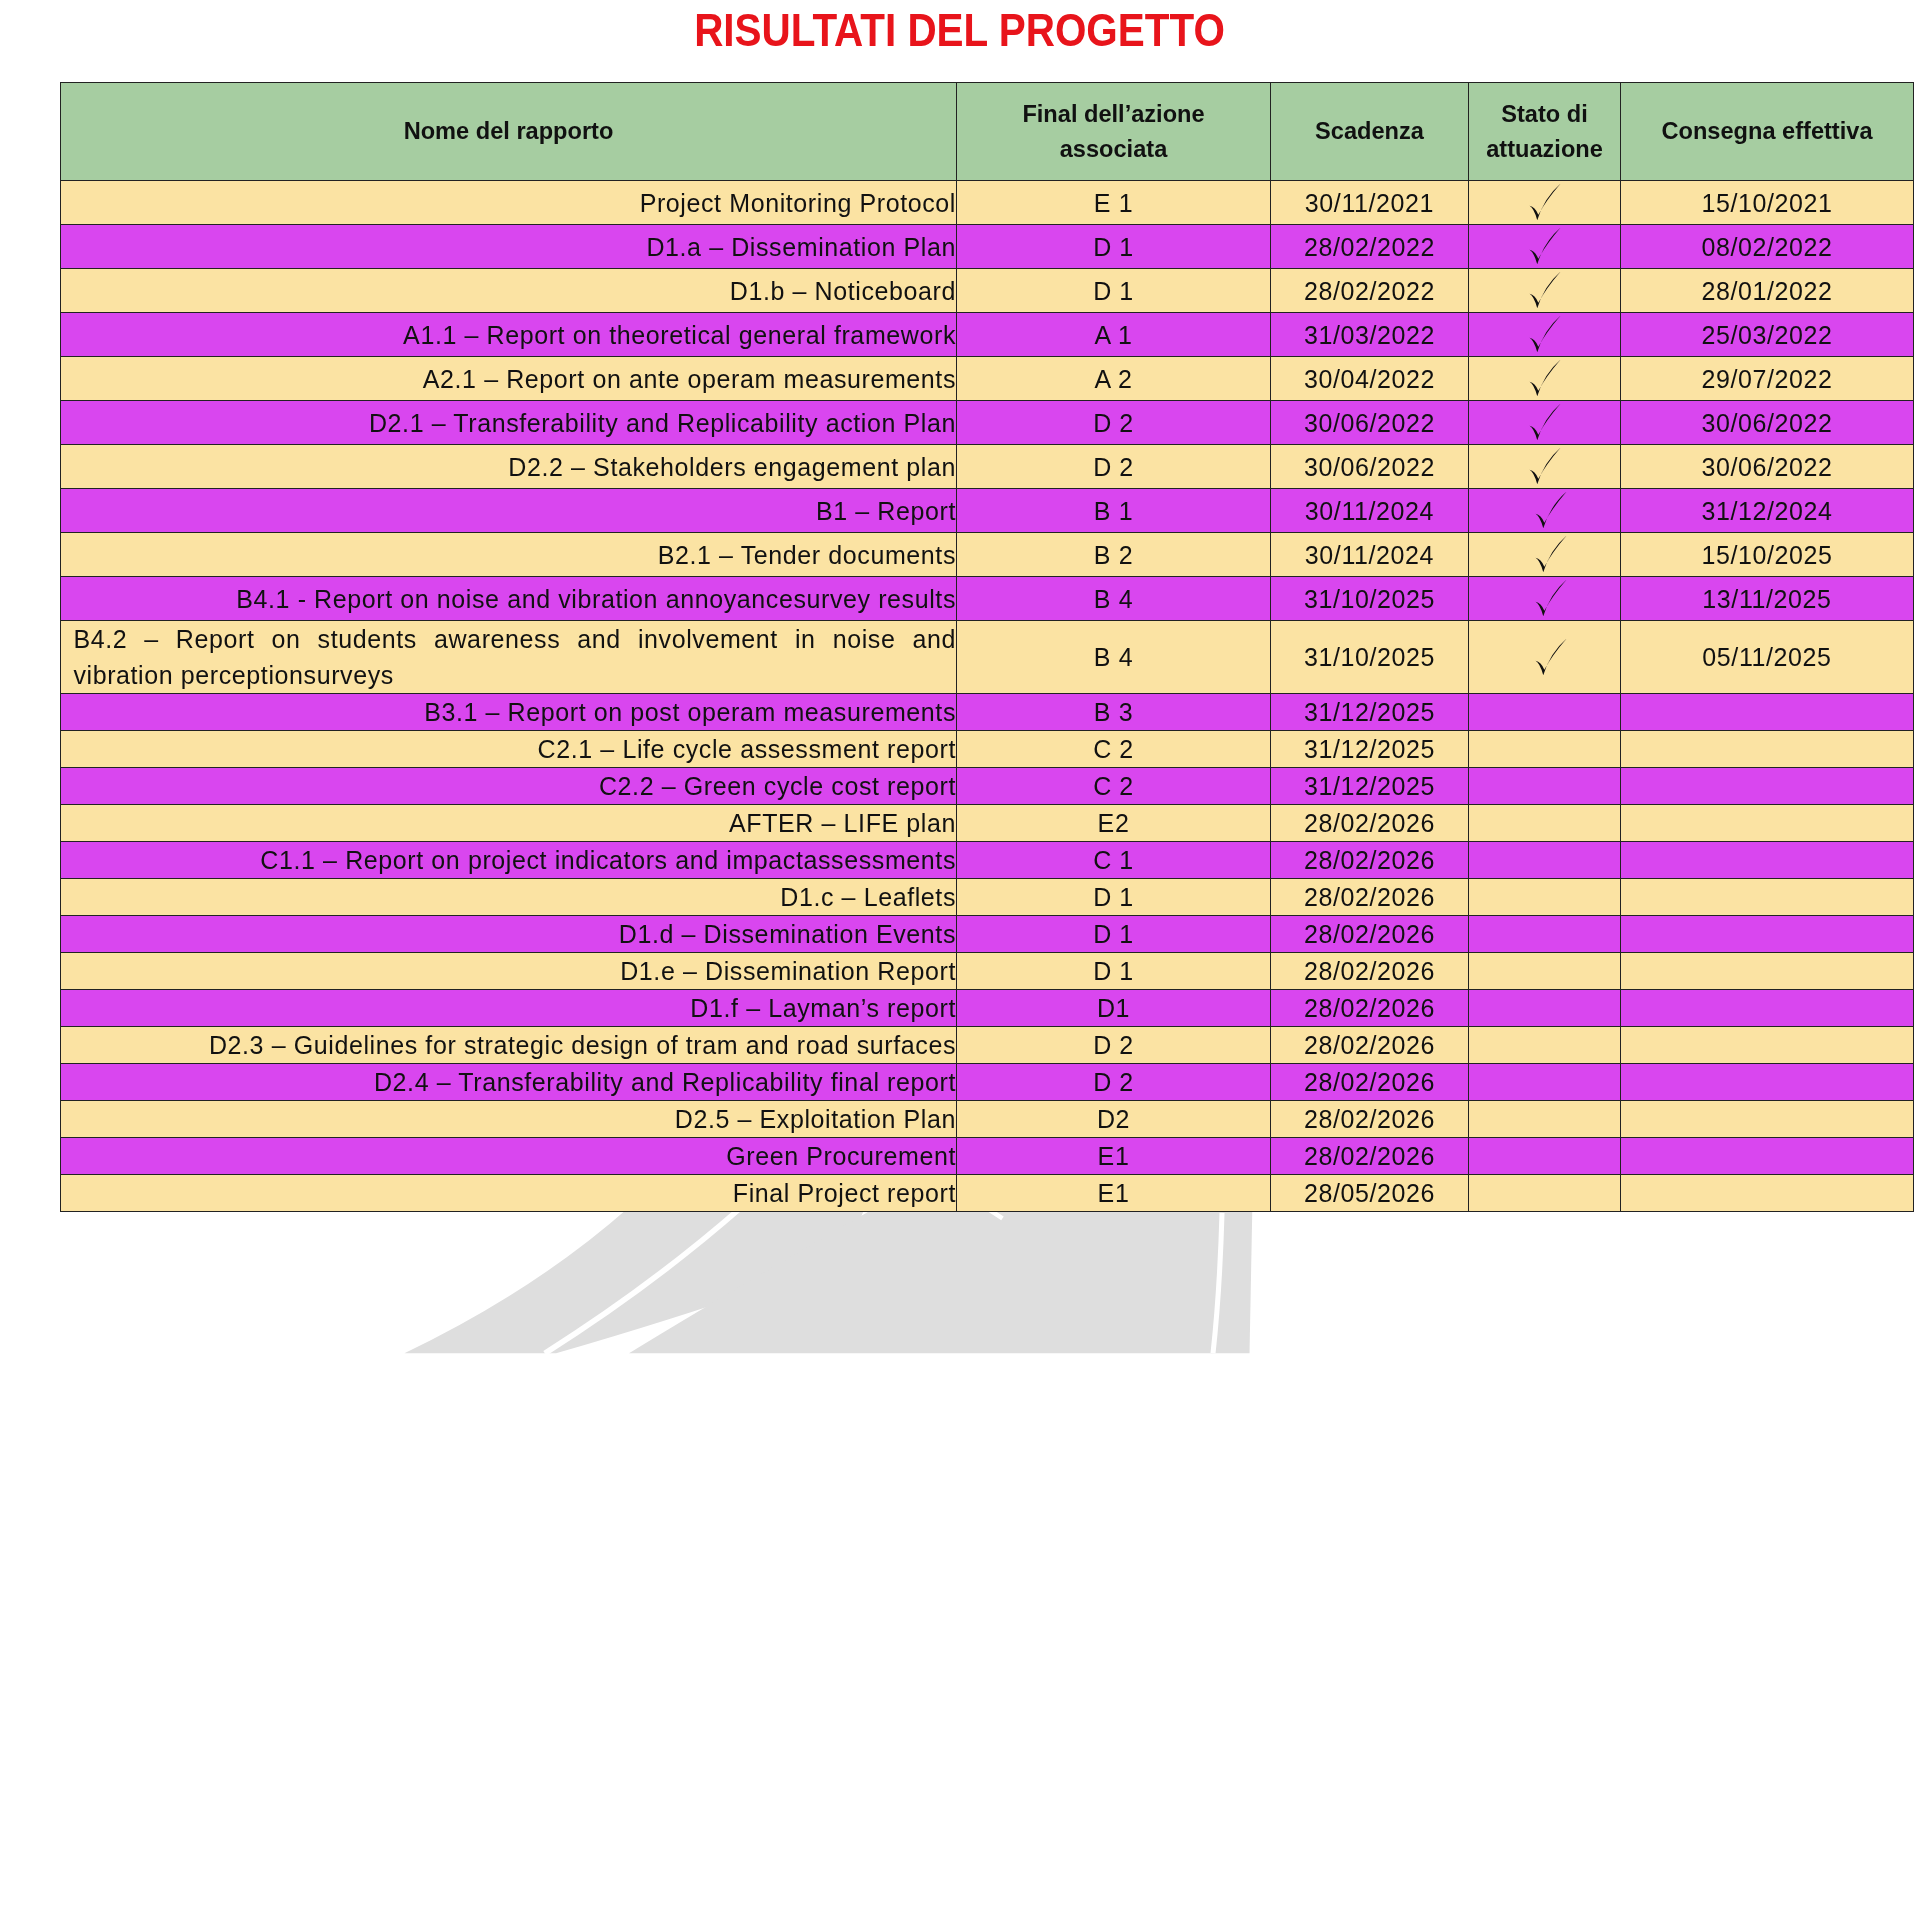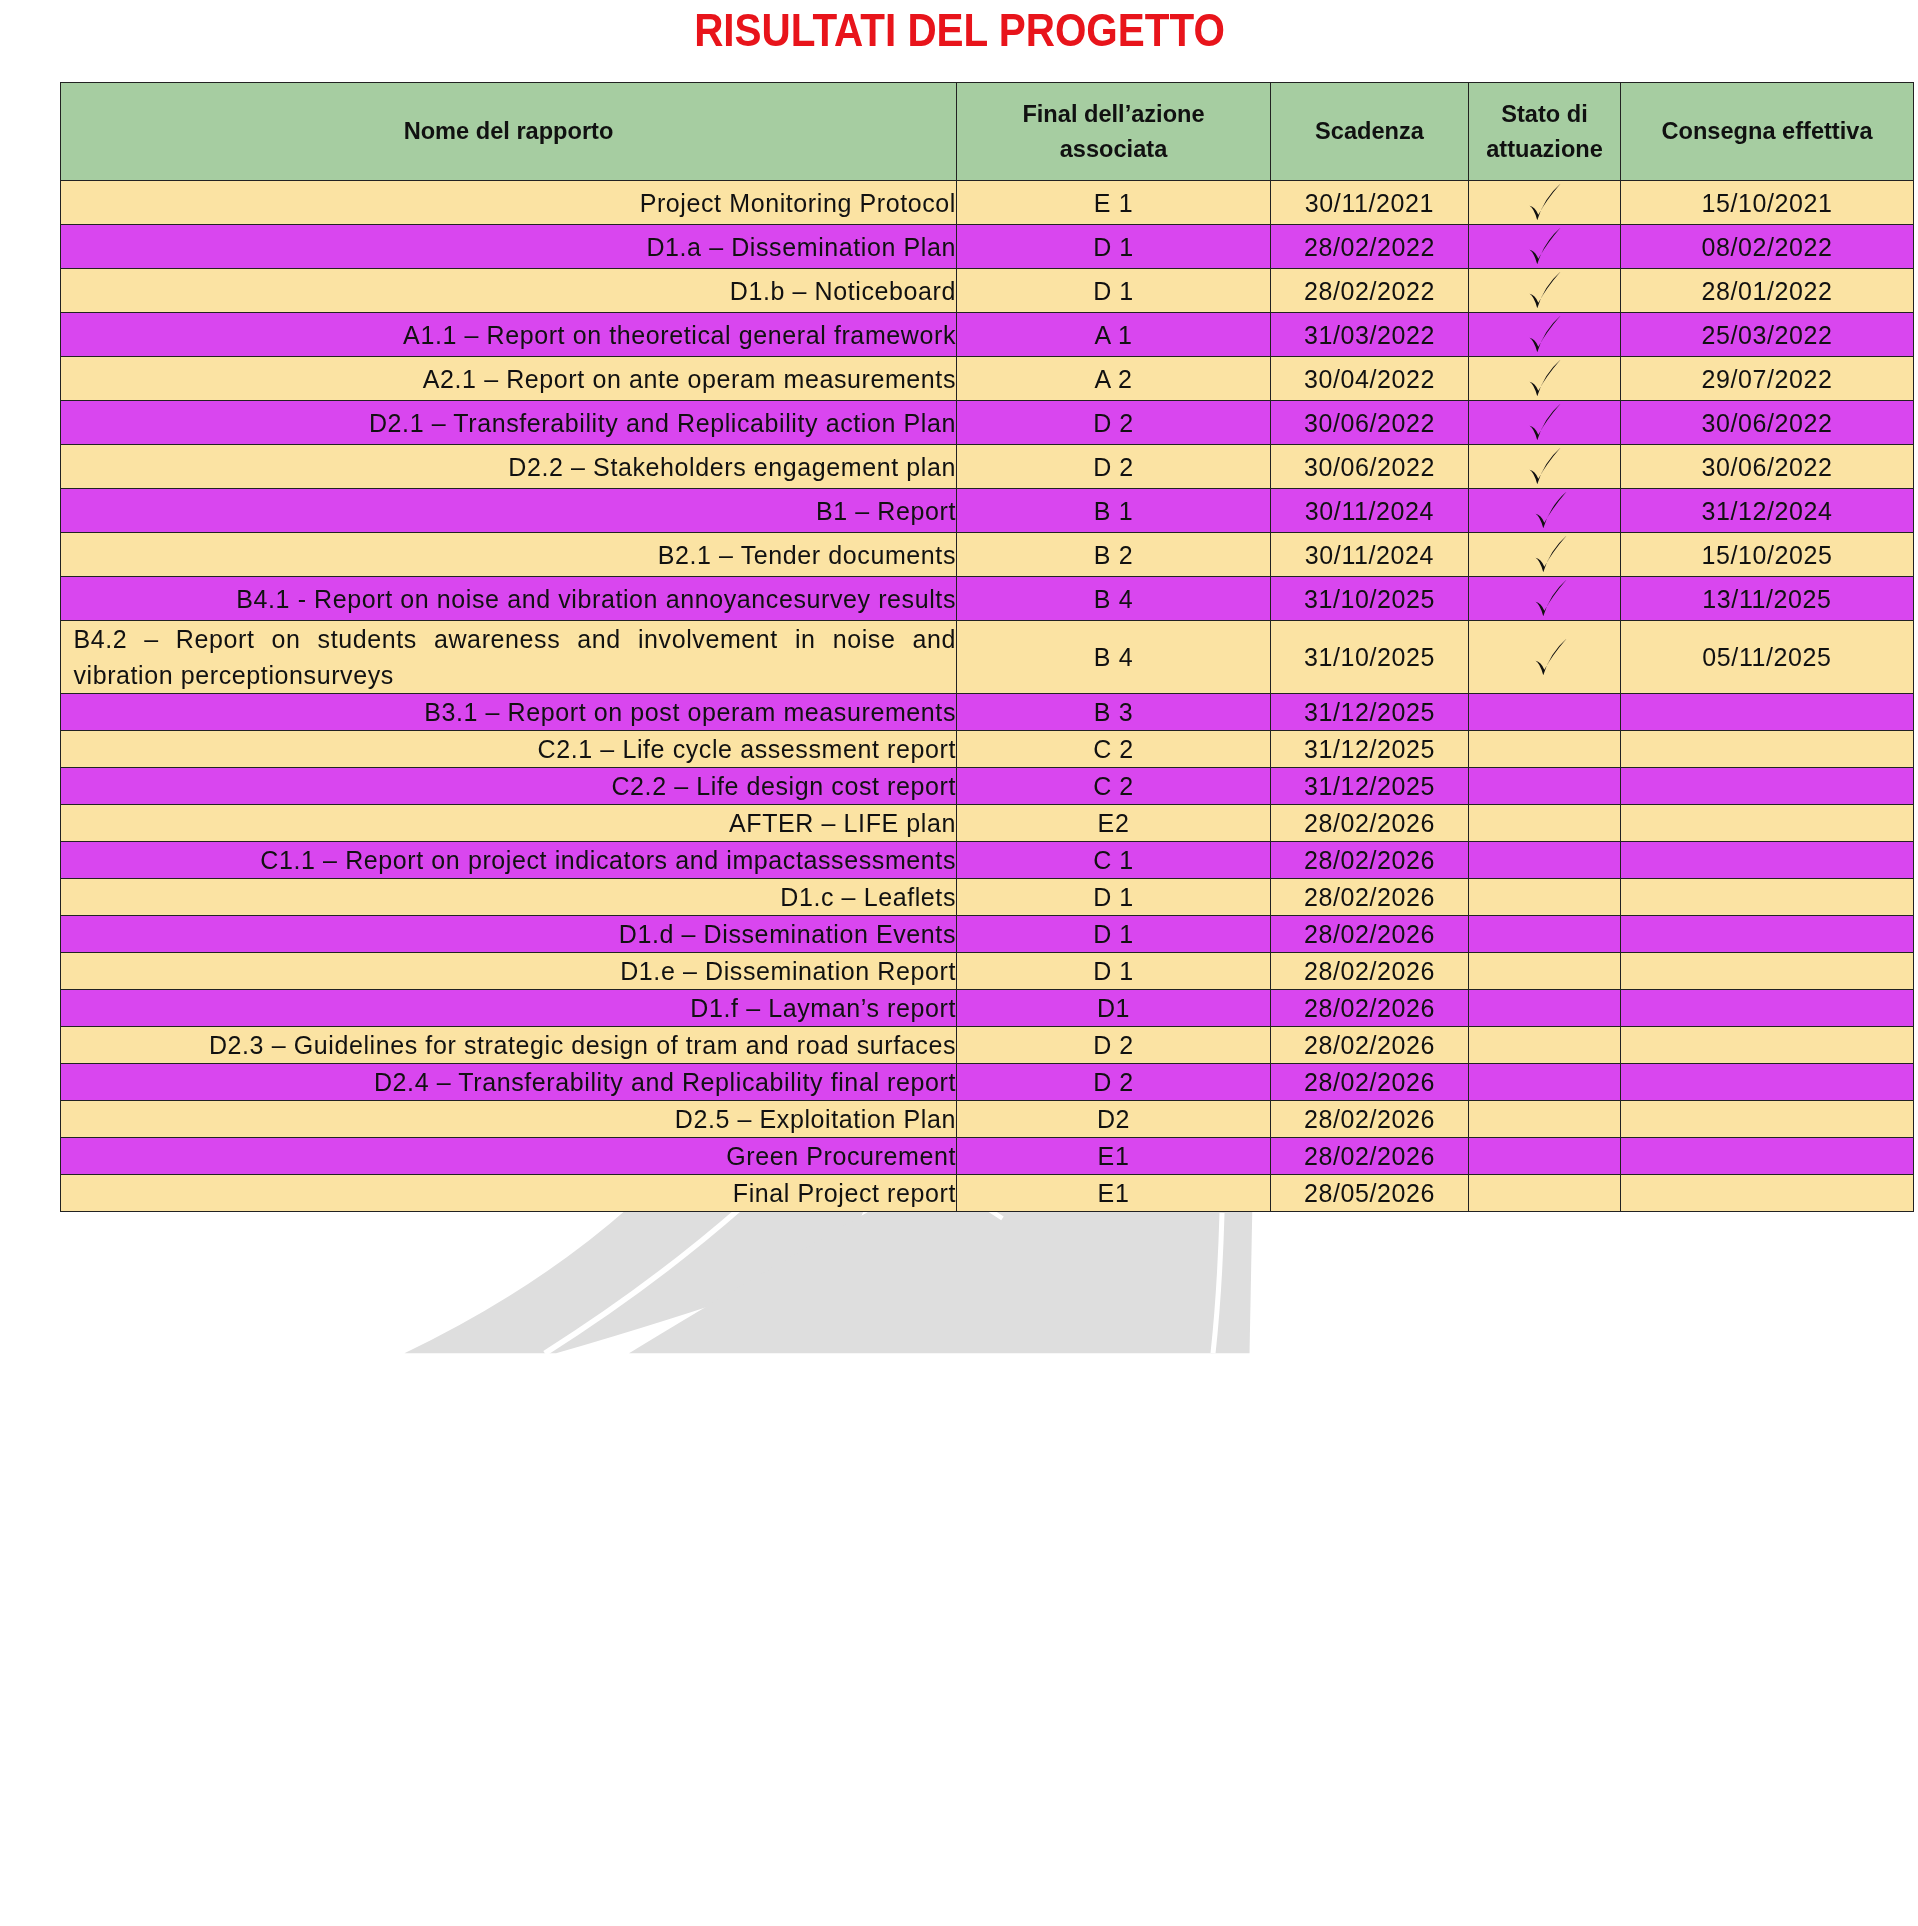--- a/index.html
+++ b/index.html
@@ -169,21 +169,21 @@
     <td class="c"></td>
   </tr>
       <tr class="odd late">
     <td class="name">C2.1 – Life cycle assessment report</td>
     <td class="c">C 2</td>
     <td class="c">31/12/2025</td>
     <td class="c"></td>
     <td class="c"></td>
   </tr>
       <tr class="even late">
-    <td class="name">C2.2  – Life design cost report</td>
+    <td class="name">C2.2  – Green cycle cost report</td>
     <td class="c">C 2</td>
     <td class="c">31/12/2025</td>
     <td class="c"></td>
     <td class="c"></td>
   </tr>
       <tr class="odd late">
     <td class="name">AFTER – LIFE plan</td>
     <td class="c">E2</td>
     <td class="c">28/02/2026</td>
     <td class="c"></td>

